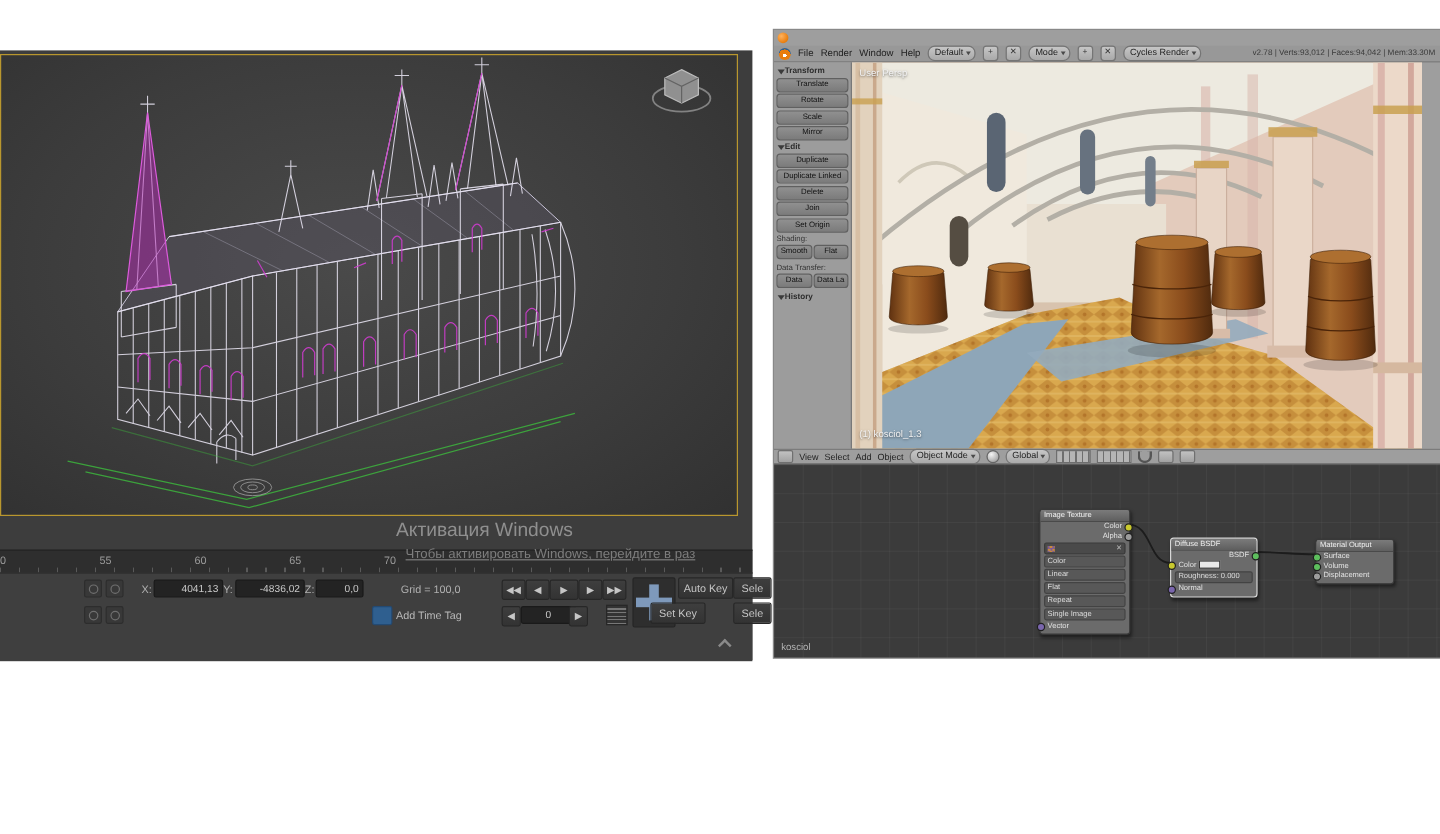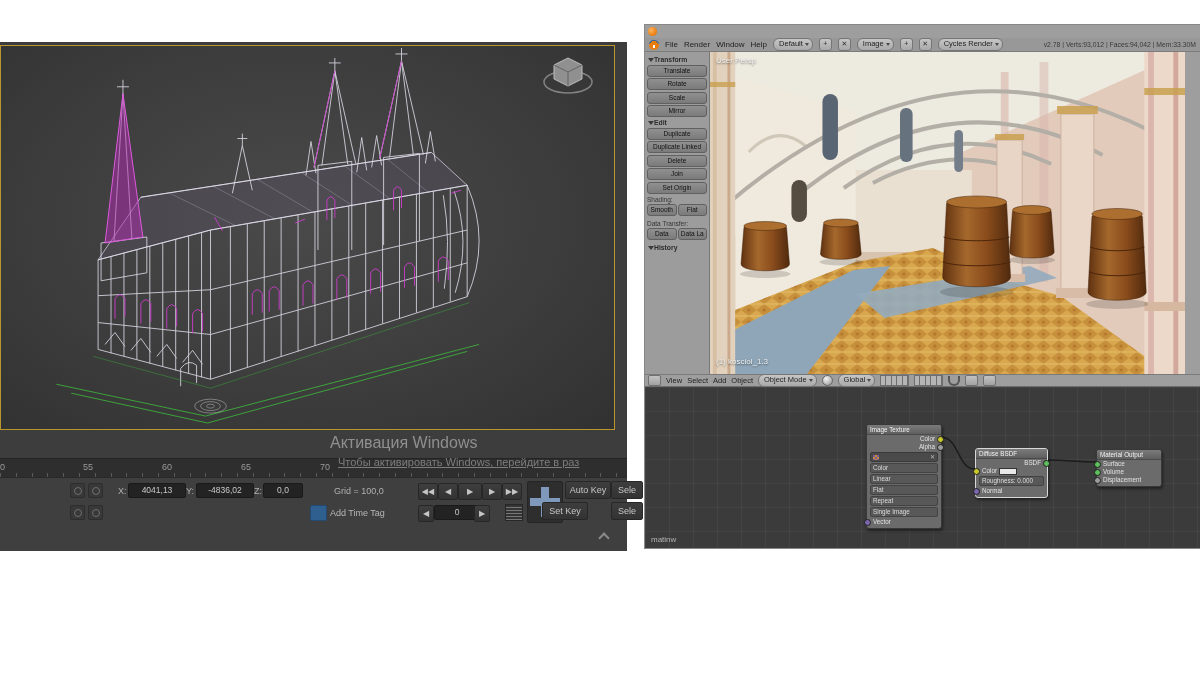--- a/index.html
+++ b/index.html
@@ -15,21 +15,21 @@
   #max-watermark-sub{position:absolute;left:338px;top:414px;font-size:11px;color:#7d7d7d;z-index:4;white-space:nowrap;text-decoration:underline;}
   #max-ruler{position:absolute;left:0;top:416px;width:627px;height:19px;background:#2e2e2e;border-top:1px solid #242424;overflow:hidden;}
   #max-ruler .tickline{position:absolute;left:0;bottom:0;width:100%;height:5px;
     background:repeating-linear-gradient(90deg,#5a5a5a 0 1px,transparent 1px 15.8px);}
   .ruler-num{position:absolute;top:3px;font-size:9px;color:#9a9a9a;}
   #max-status{position:absolute;left:0;top:435px;width:627px;height:73px;background:#3f3f3f;border-top:1px solid #2a2a2a;}
   .mx-icon{position:absolute;width:13px;height:13px;background:#383838;border:1px solid #2d2d2d;border-radius:2px;}
   .mx-icon::after{content:"";position:absolute;left:3px;top:3px;width:6px;height:6px;border:1px solid #6f6f6f;border-radius:50%;}
   .mx-label{position:absolute;color:#b0b0b0;font-size:9px;}
   .mx-field{position:absolute;background:#232323;border:1px solid #1a1a1a;border-radius:2px;color:#c9c9c9;
-    font-size:8.5px;height:13px;line-height:13px;padding:0 3px;text-align:center;}
+    font-size:8.5px;height:13px;line-height:13px;padding:0 3px;text-align:right;}
   .mx-btn{position:absolute;background:linear-gradient(#3e3e3e,#333333);border:1px solid #272727;border-radius:2px;
     color:#c6c6c6;font-size:8px;text-align:center;overflow:hidden;}
   .transport{height:15px;line-height:15px;}
   #nav-plus{position:absolute;left:527px;top:3px;width:34px;height:40px;background:#2e2e2e;border:1px solid #252525;border-radius:2px;}
   #nav-plus .pv{position:absolute;left:13px;top:5px;width:8px;height:30px;background:#7e99bb;}
   #nav-plus .ph{position:absolute;left:2px;top:16px;width:30px;height:8px;background:#7e99bb;}
   #nav-list{position:absolute;left:505px;top:26px;width:16px;height:15px;background:#343434;border:1px solid #272727;
     background-image:repeating-linear-gradient(#343434 0 2px,#777 2px 3px);}
   #max-chevron{position:absolute;left:598px;top:52px;width:12px;height:12px;}
   #max-chevron::after{content:"";position:absolute;left:2px;top:4px;width:6px;height:6px;border-left:2px solid #8a8a8a;border-top:2px solid #8a8a8a;transform:rotate(45deg);}
@@ -217,21 +217,21 @@
 
   <div id="bl-menubar">
     <div id="bl-logo"></div>
     <span>File</span>
     <span>Render</span>
     <span>Window</span>
     <span>Help</span>
     <div class="bl-dd">Default</div>
     <div class="bl-mini">+</div>
     <div class="bl-mini">✕</div>
-    <div class="bl-dd">Image</div>
+    <div class="bl-dd">Mode</div>
     <div class="bl-mini">+</div>
     <div class="bl-mini">✕</div>
     <div class="bl-dd">Cycles Render</div>
     <div id="bl-stats">v2.78 | Verts:93,012 | Faces:94,042 | Mem:33.30M</div>
   </div>
 
   <div id="bl-main">
     <div id="bl-toolshelf">
       <div class="ts-header">Transform</div>
       <div class="ts-btn">Translate</div>
@@ -393,18 +393,18 @@
       <div class="sock-row left">Normal<span class="dot l purple"></span></div>
     </div>
 
     <div class="node" style="left:451px;top:62px;width:64px">
       <div class="node-title">Material Output</div>
       <div class="sock-row left">Surface<span class="dot l green"></span></div>
       <div class="sock-row left">Volume<span class="dot l green"></span></div>
       <div class="sock-row left">Displacement<span class="dot l gray"></span></div>
     </div>
 
-    <div id="node-footer-label">matinw</div>
+    <div id="node-footer-label">kosciol</div>
   </div>
 </div>
 
 <div id="caption">
 </div>
 
 </body></html>

